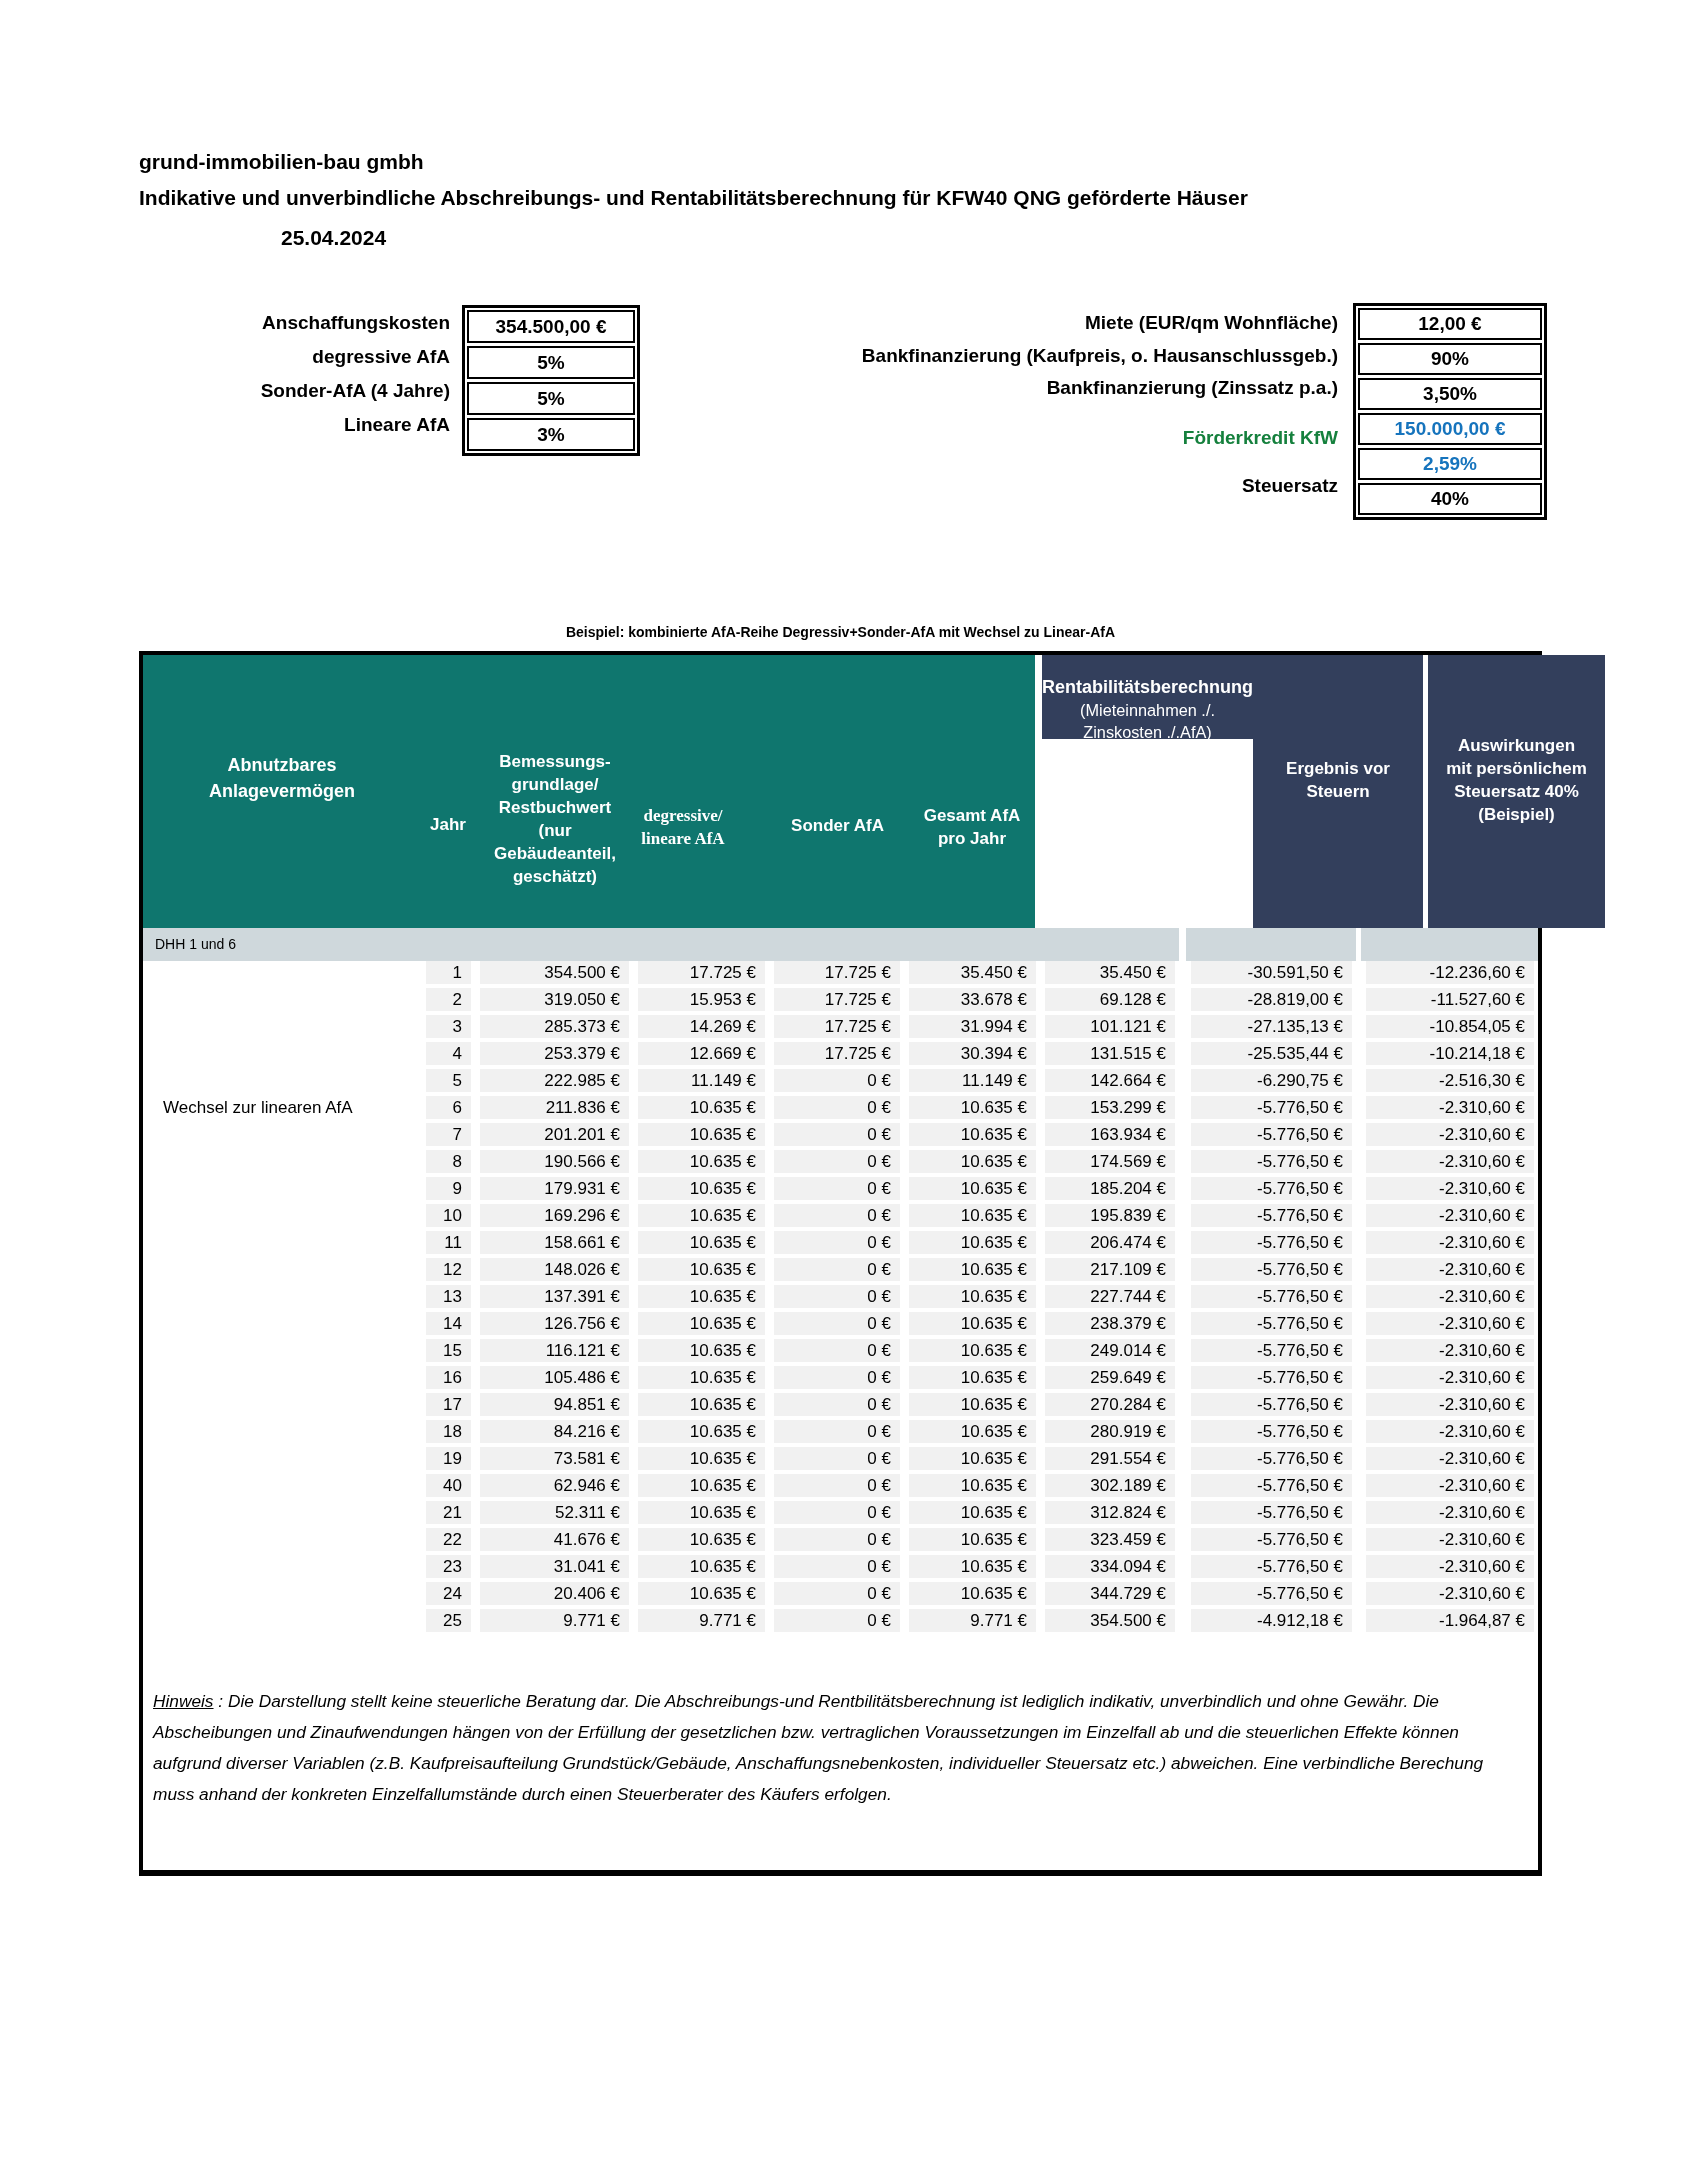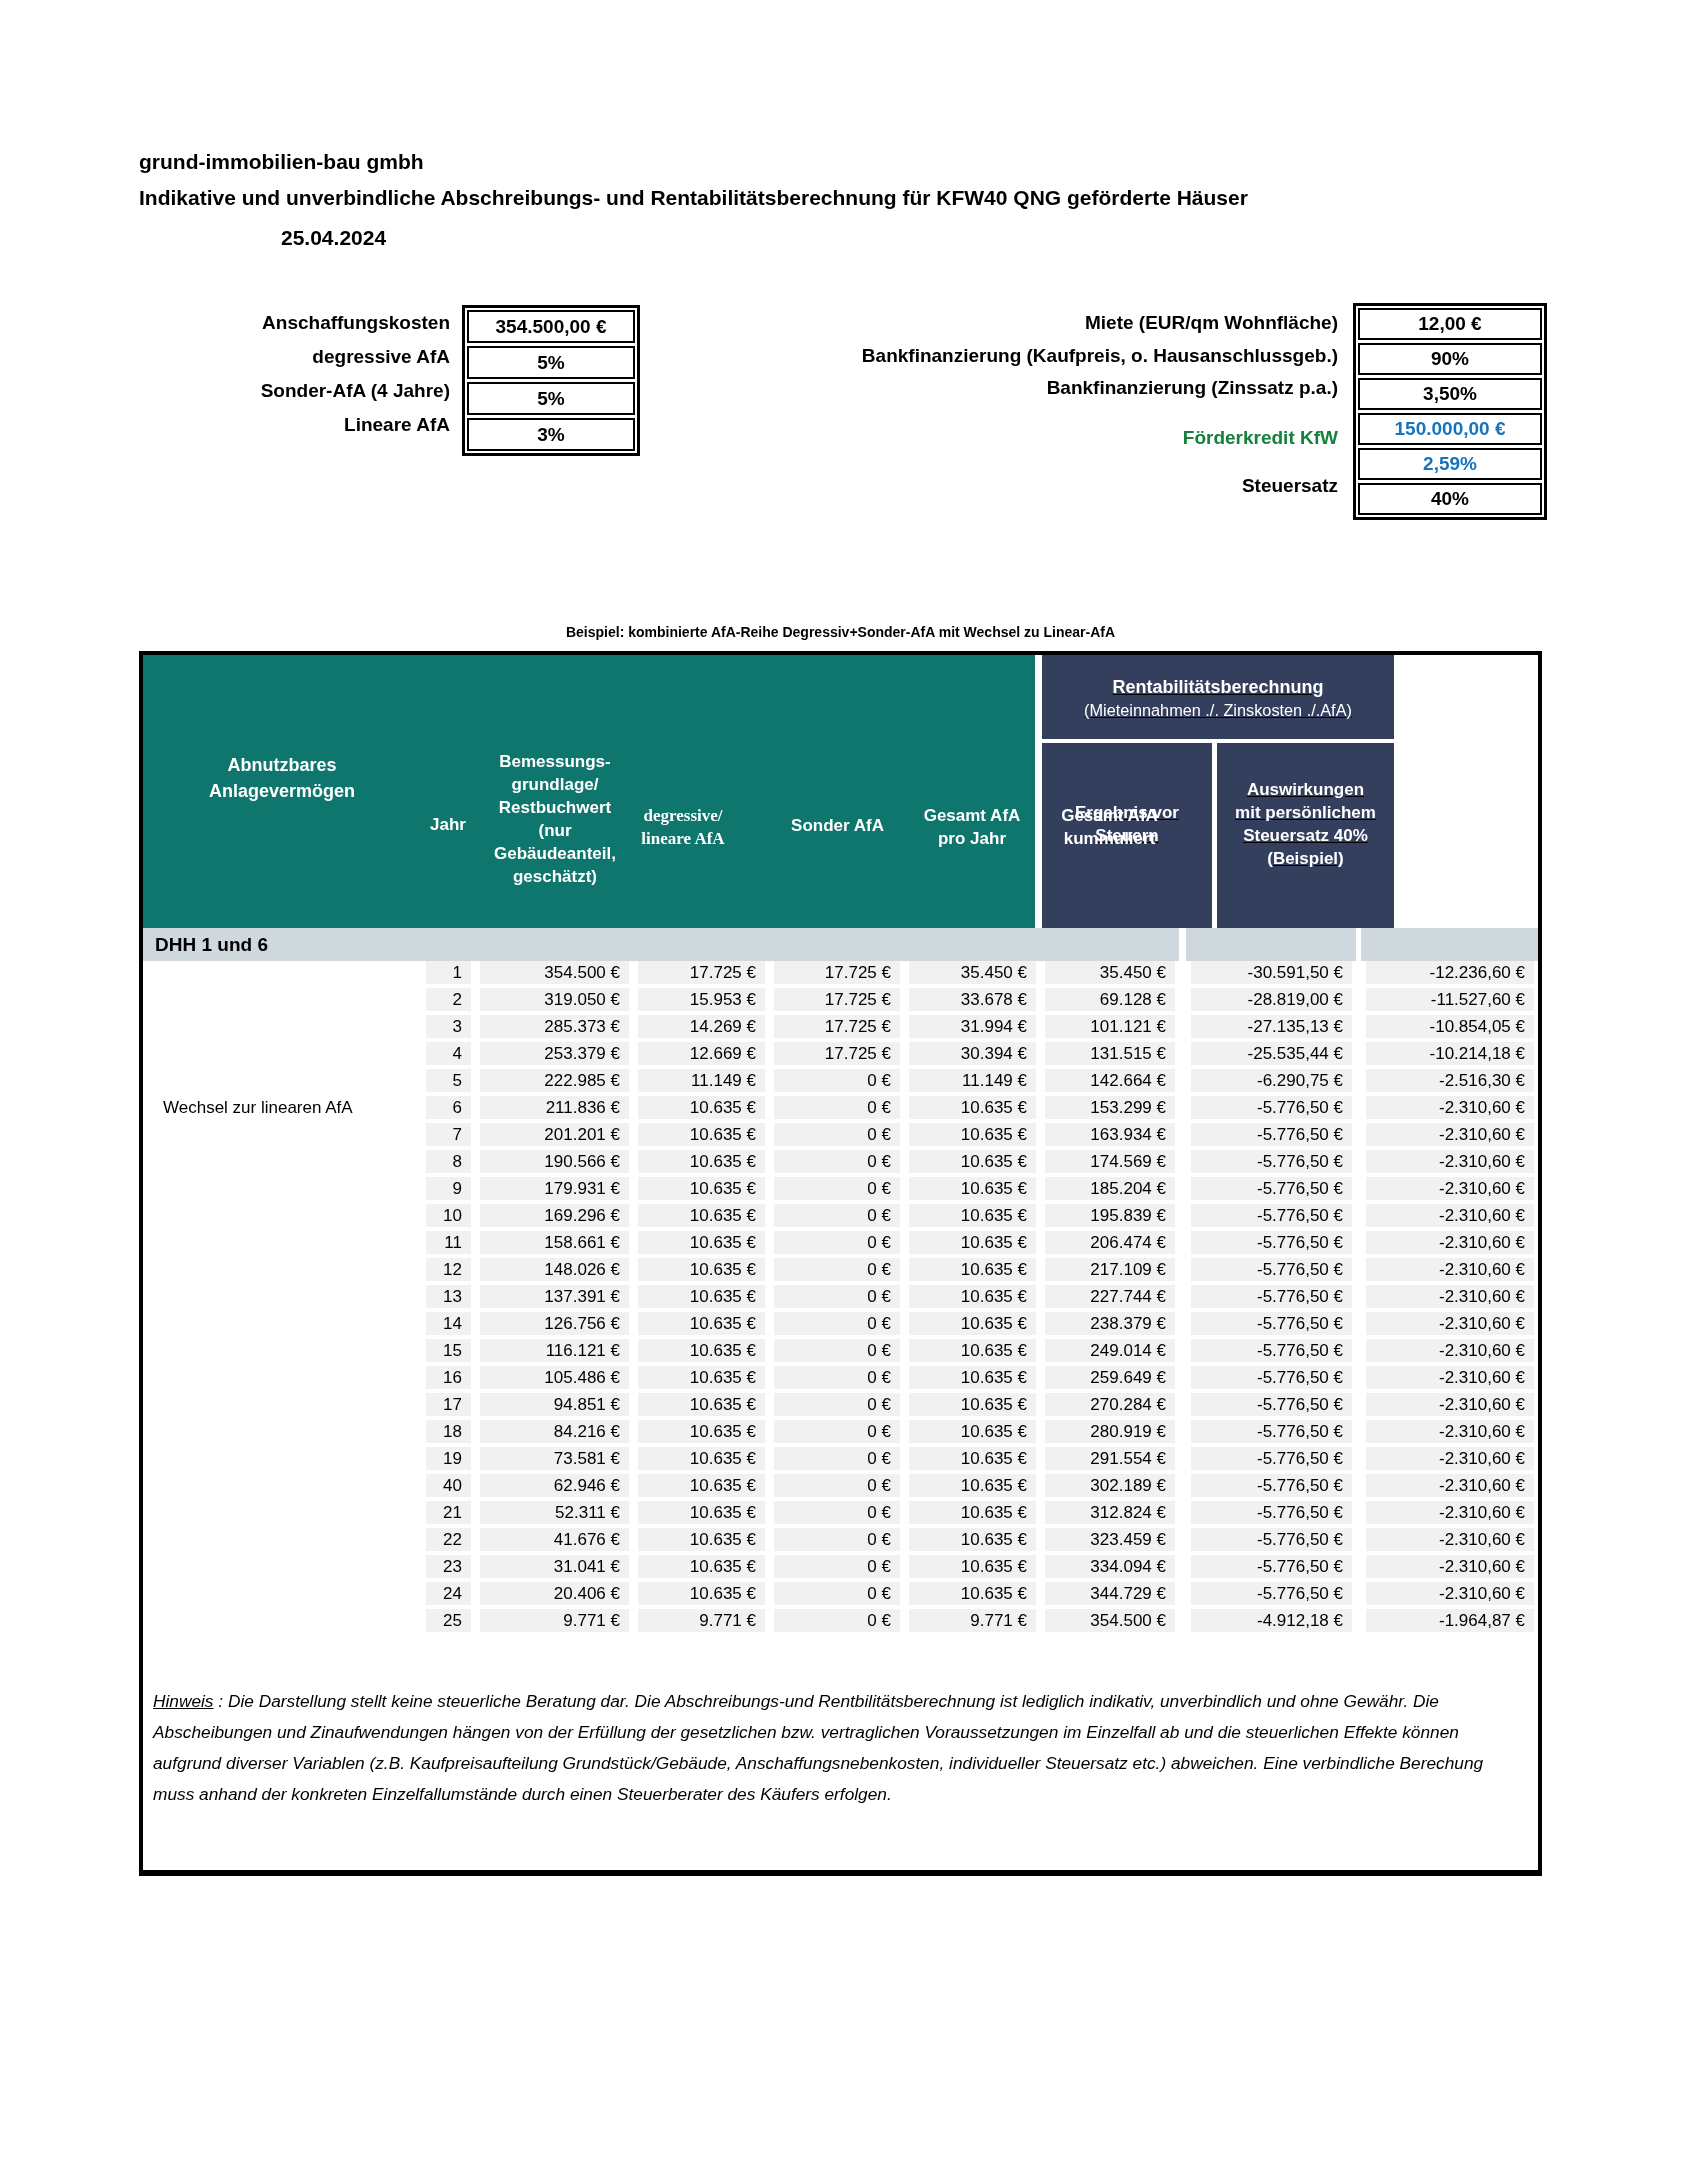--- a/index.html
+++ b/index.html
@@ -42,36 +42,36 @@
       text-align:center;white-space:pre-line;line-height:23px;}
   .hc1{left:0;width:278px;top:97px;font-size:18px;line-height:26px;}
   .hc2{left:278px;width:54px;top:158px;}
   .hc3{left:333px;width:158px;top:95px;line-height:23px;}
   .hc4{left:472px;width:136px;top:149px;font-family:Liberation Serif, serif;}
   .hc5{left:627px;width:135px;top:159px;}
   .hc6{left:761px;width:136px;top:149px;}
   .hc7{left:897px;width:139px;top:149px;}
   .vg7{width:7px;background:#fff;}
   .vg5{width:5px;background:#fff;}
-  .thead-right{width:352px;display:flex;flex-direction:column;text-decoration:underline;}
+  .thead-right{width:352px;display:flex;flex-direction:row;}
   .renta-top{height:88px;background:#333f5c;color:#fff;text-align:center;
              border-bottom:4px solid #fff;box-sizing:border-box;padding-top:20px;}
   .renta-title{font-size:18px;font-weight:bold;line-height:24px;}
   .renta-sub{font-size:16.3px;line-height:22px;}
   .renta-cols{flex:1;display:flex;}
   .hc8,.hc9{background:#333f5c;color:#fff;font-weight:bold;font-size:17px;
             text-align:center;white-space:pre-line;line-height:23px;
             display:flex;align-items:center;justify-content:center;padding-bottom:24px;box-sizing:border-box;}
   .hc8{width:170px;}
   .hc9{width:177px;}
 
   
   .dhh-row{display:flex;height:33px;}
   .dhh{background:#cfd8dc;height:33px;}
-  .dhh-left{width:1036px;font-size:19px;font-weight:bold;line-height:33px;padding-left:12px;box-sizing:border-box;}
+  .dhh-left{width:1036px;font-size:14px;font-weight:normal;line-height:33px;padding-left:12px;box-sizing:border-box;}
   .dhh-c8{width:170px;}
   .dhh-c9{width:177px;}
 
   
   .trow{display:flex;height:27px;font-size:17px;line-height:23px;}
   .trow .c1{width:278px;text-align:left;padding-left:20px;box-sizing:border-box;white-space:nowrap;}
   .trow .c2{width:54px;}
   .trow .c3{width:158px;}
   .trow .c4{width:136px;}
   .trow .c5{width:135px;}

